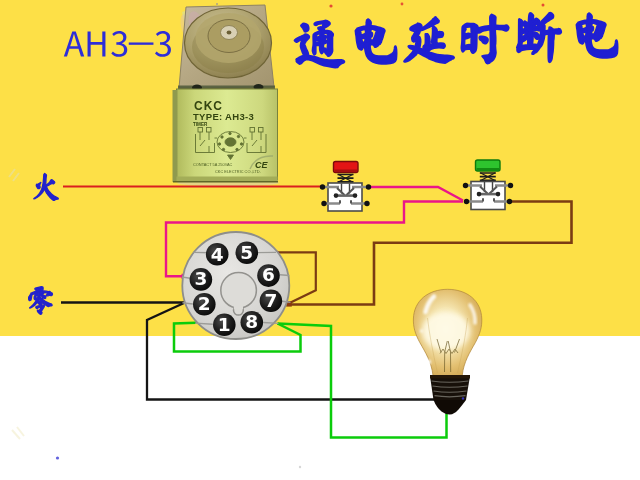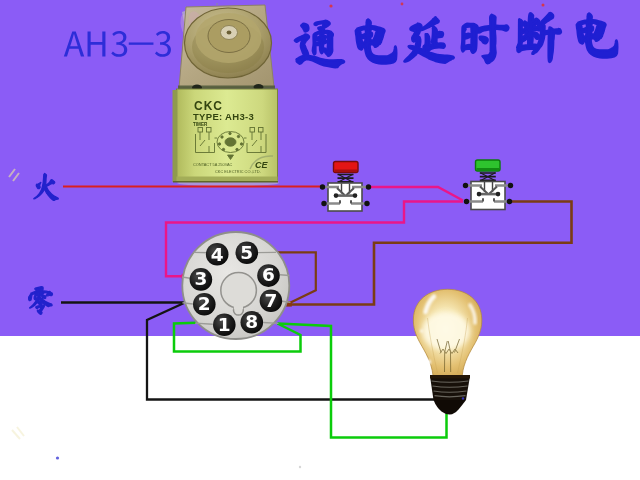--- a/index.html
+++ b/index.html
@@ -1,18 +1,18 @@
 <!DOCTYPE html>
 <html><head>
 <meta charset="utf-8">
 <style>
   html,body{margin:0;padding:0;}
   body{width:640px;height:480px;overflow:hidden;background:#ffffff;
        font-family:"Liberation Sans",sans-serif;}
-  #stage{position:relative;width:640px;height:336px;background:#8b5cf6;}
+  #stage{position:relative;width:640px;height:336px;background:#fde047;}
   #scene{position:absolute;left:0;top:0;}
   text{user-select:none;}
   .pin-num{font-family:"DejaVu Sans",sans-serif;font-weight:bold;fill:#ffffff;
            font-size:18.5px;text-anchor:middle;}
   .relay-txt{font-family:"Liberation Sans",sans-serif;fill:#33450f;}
 </style>
 </head>
 <body>
 
 <div id="stage">

